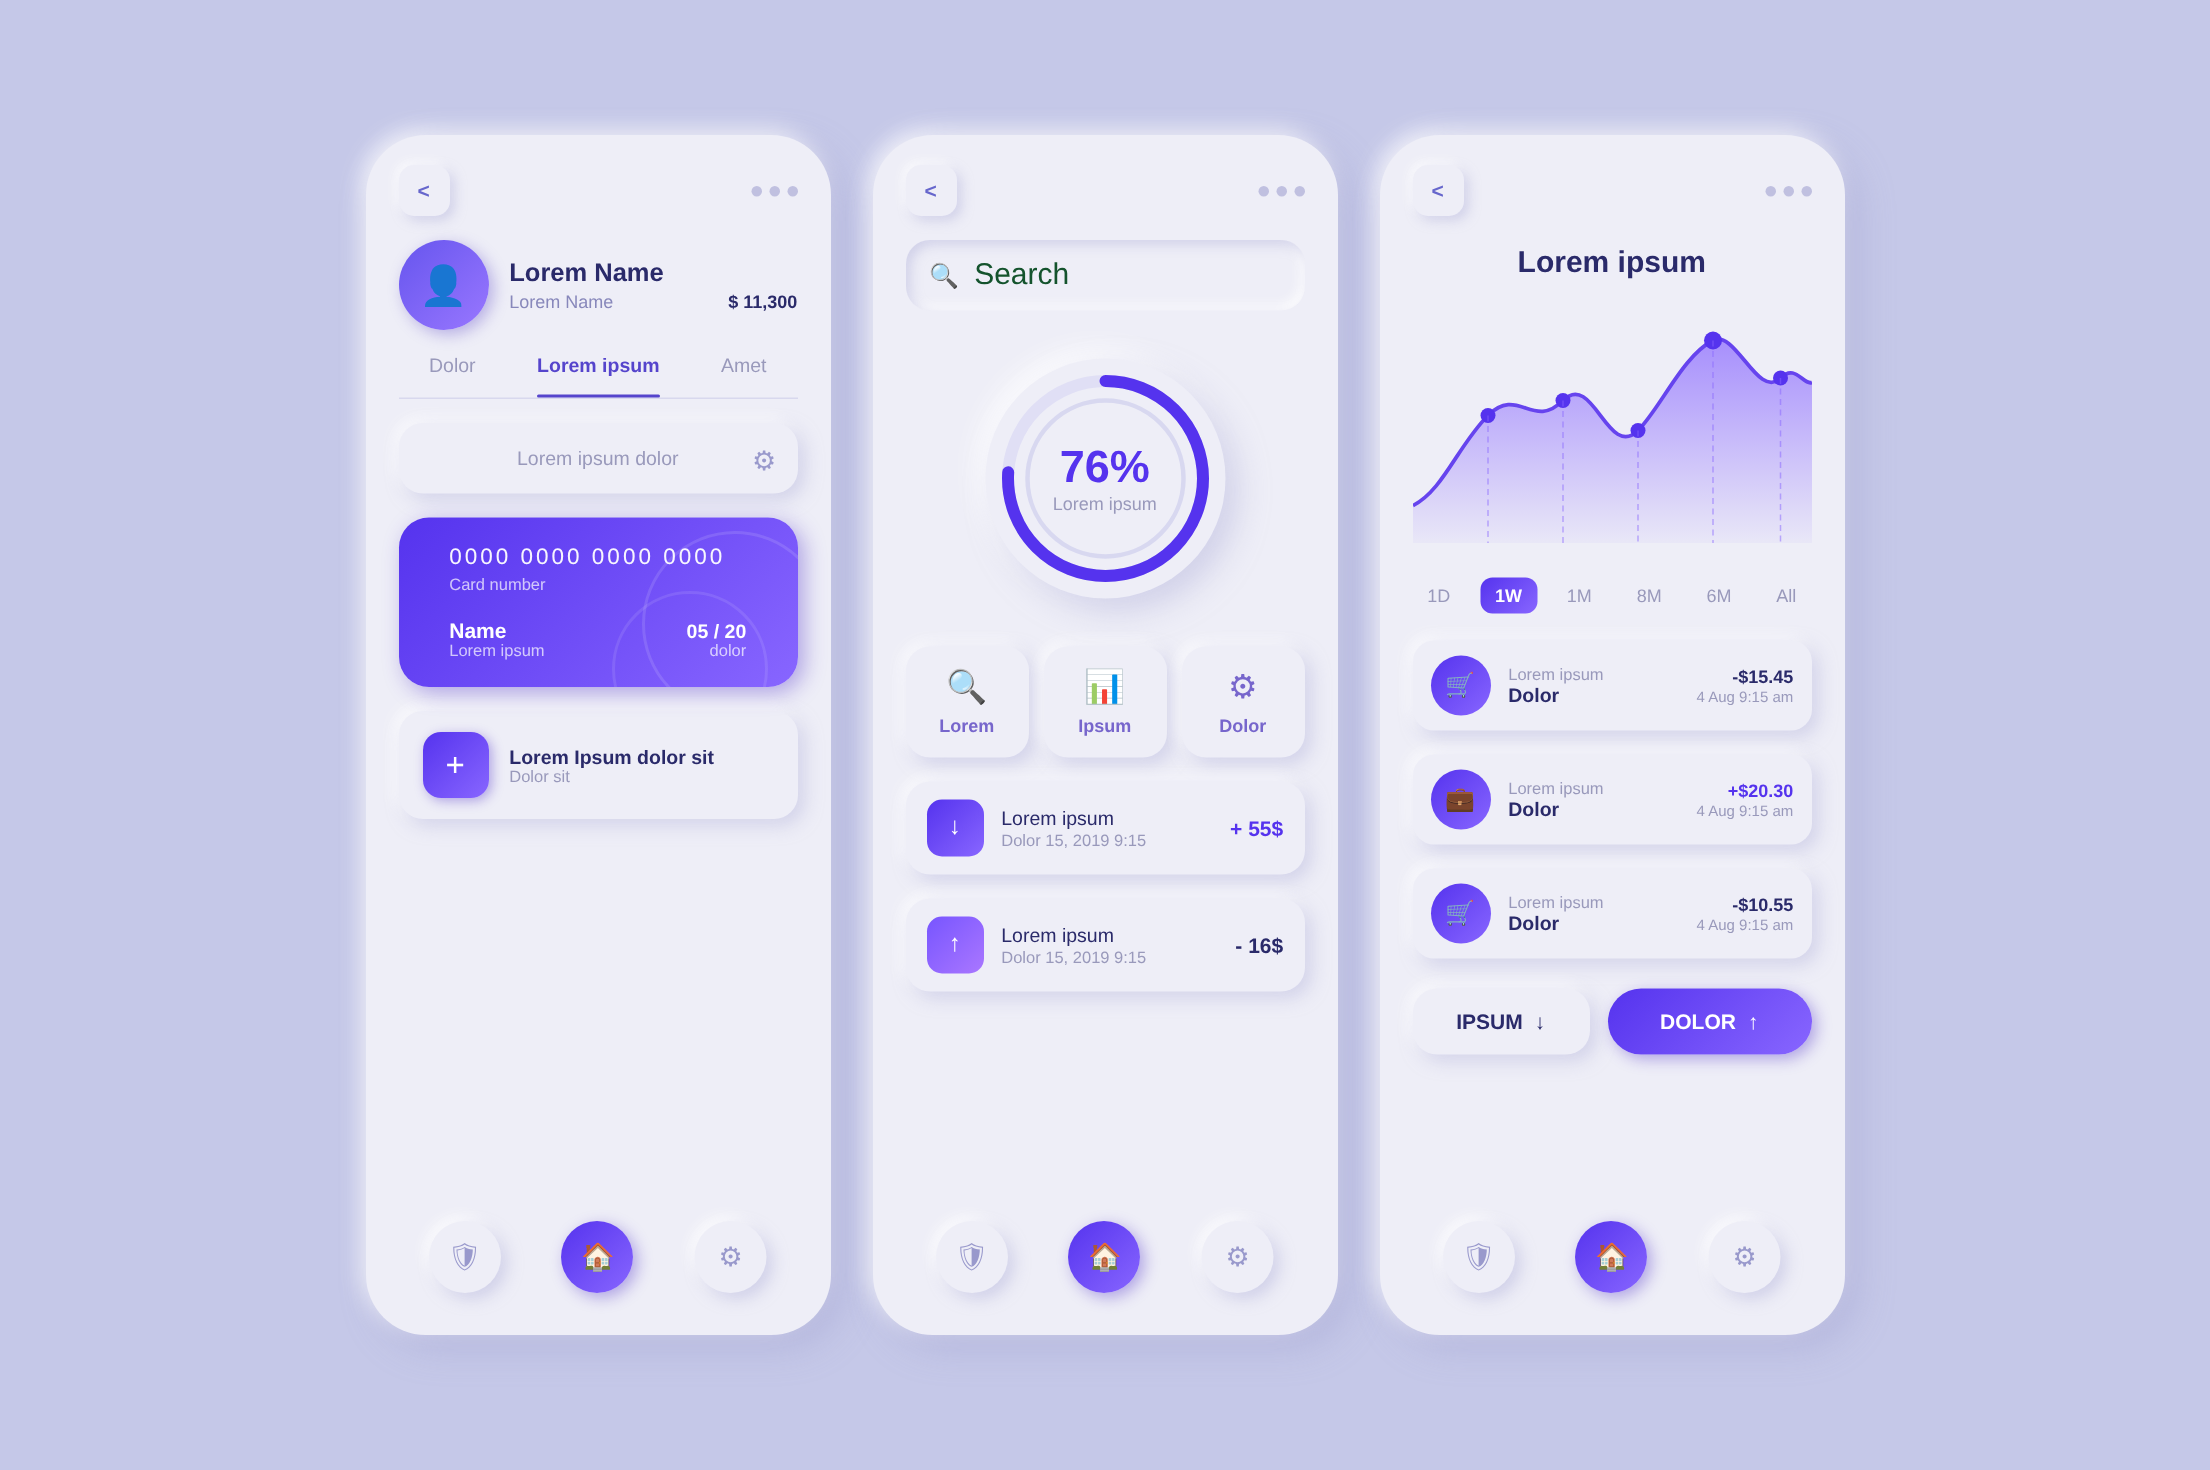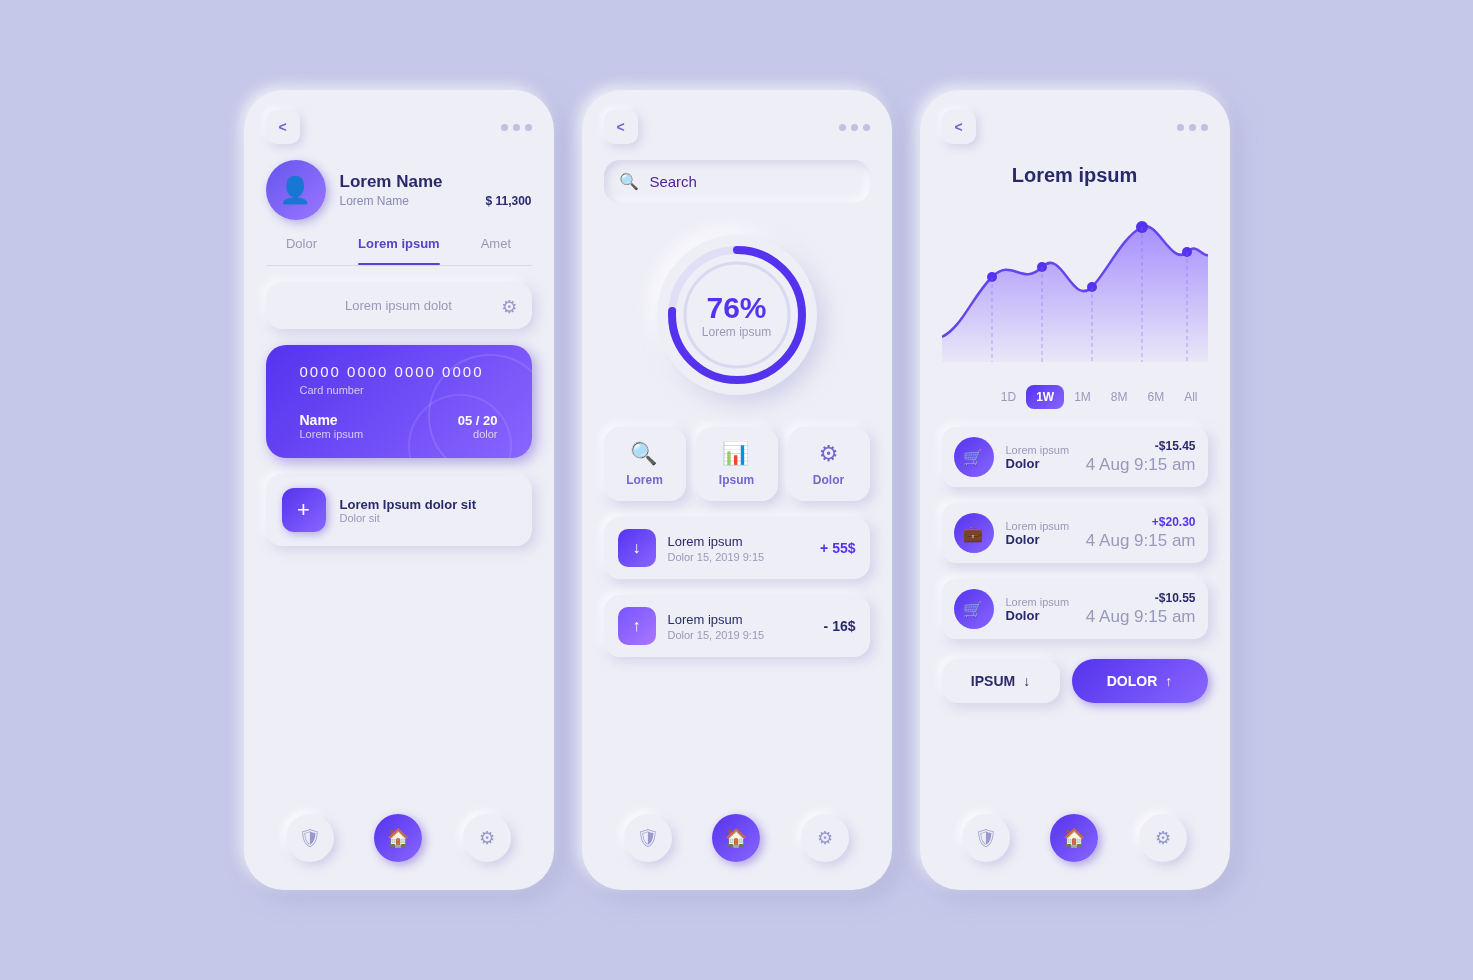--- a/index.html
+++ b/index.html
@@ -202,21 +202,21 @@
     }
 
     
     .search-bar {
       display: flex;
       align-items: center;
       gap: 10px;
       padding: 12px 16px;
     }
     .search-icon { color: #9999cc; font-size: 16px; }
-    .search-input-text { color: #4c1d95; font-size: 15px; }
+    .search-input-text { color: #14532d; font-size: 20px; }
     
     .progress-wrap {
       display: flex; justify-content: center; align-items: center;
       padding: 16px 0;
     }
     .circle-progress {
       width: 160px; height: 160px;
       border-radius: 50%;
       background: #eeeef7;
       box-shadow: 8px 8px 20px rgba(180,180,220,0.5), -6px -6px 18px rgba(255,255,255,0.9);
@@ -270,21 +270,21 @@
 
     
     .chart-title { font-size: 20px; font-weight: 700; color: #2a2a6a; text-align: center; padding: 4px 0; }
     .chart-area {
       width: 100%;
       height: 160px;
       position: relative;
     }
     .chart-svg { width: 100%; height: 100%; }
     .time-tabs {
-      display: flex; justify-content: flex-end;
+      display: flex; justify-content: space-between;
       margin: 2px 0;
     }
     .time-tab {
       font-size: 12px; color: #9999bb;
       padding: 5px 10px;
       border-radius: 8px;
       cursor: pointer;
     }
     .time-tab.active {
       background: linear-gradient(135deg, #5533ee, #8866ff);
@@ -304,21 +304,21 @@
       display: flex; align-items: center; justify-content: center;
       color: white; font-size: 16px; flex-shrink: 0;
     }
     .txn3-info { flex: 1; }
     .txn3-sup { font-size: 11px; color: #9999bb; }
     .txn3-name { font-size: 13px; font-weight: 700; color: #2a2a6a; }
     .txn3-right { text-align: right; }
     .txn3-amount { font-size: 12px; font-weight: 700; }
     .txn3-amount.neg { color: #2a2a6a; }
     .txn3-amount.pos { color: #5533ee; }
-    .txn3-date { font-size: 17px; color: #9999bb; margin-top: 2px; }
+    .txn3-date { font-size: 10px; color: #9999bb; margin-top: 2px; }
     
     .bottom-btns {
       display: flex; gap: 12px; margin-top: 4px;
     }
     .ipsum-btn {
       flex: 1;
       padding: 14px;
       border-radius: 16px;
       background: #eeeef7;
       box-shadow: 4px 4px 12px rgba(180,180,220,0.5), -3px -3px 10px rgba(255,255,255,0.9);
@@ -369,21 +369,21 @@
     </div>
 
     <div class="tabs">
       <div class="tab">Dolor</div>
       <div class="tab active">Lorem ipsum</div>
       <div class="tab">Amet</div>
     </div>
 
     <div class="neu-raised balance-card">
       <span class="gear-icon-pos">⚙</span>
-      <div class="balance-label">Lorem ipsum dolot</div>
+      <div class="balance-label">Lorem ipsum dolor</div>
     </div>
 
     <div class="credit-card">
       <div class="card-number">0000 0000 0000 0000</div>
       <div class="card-number-label">Card number</div>
       <div class="card-bottom">
         <div>
           <div class="card-holder-name">Name</div>
           <div class="card-holder-sub">Lorem ipsum</div>
         </div>

